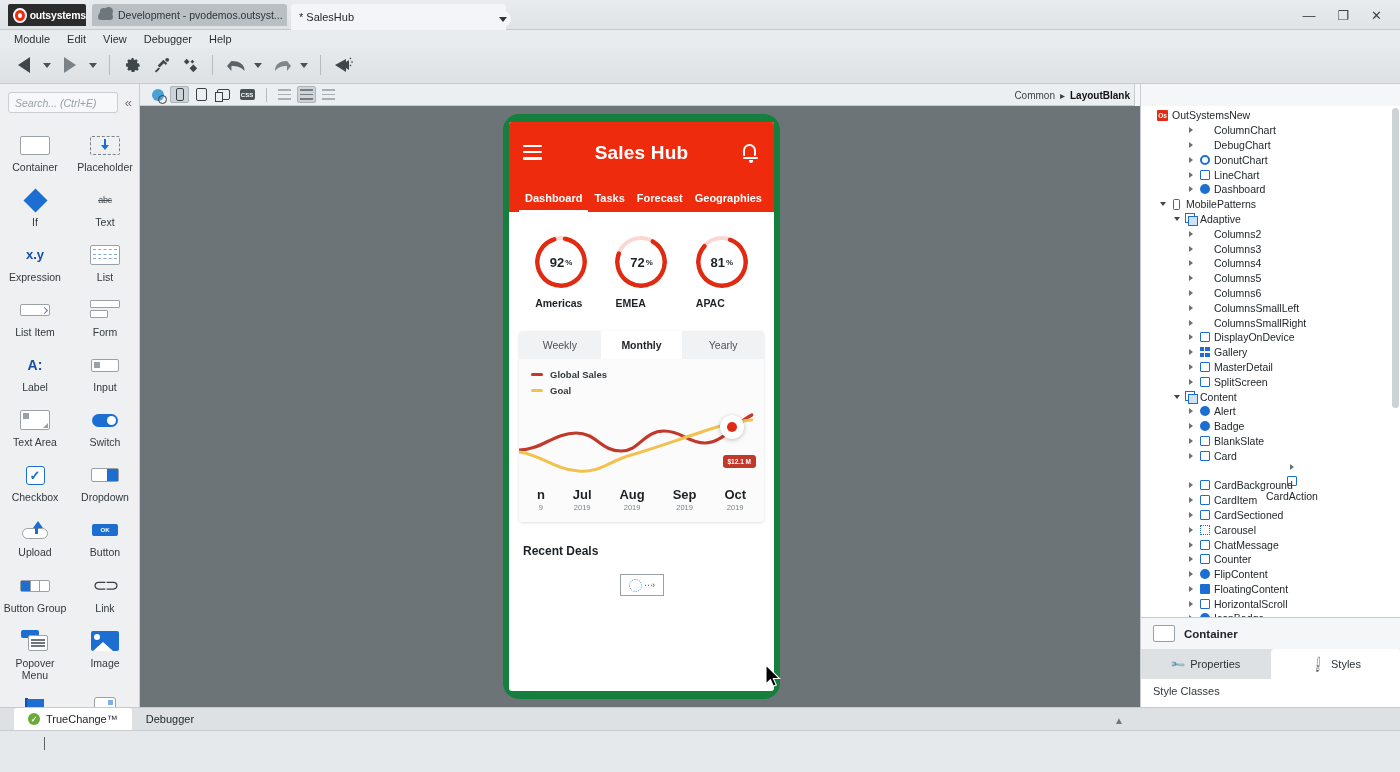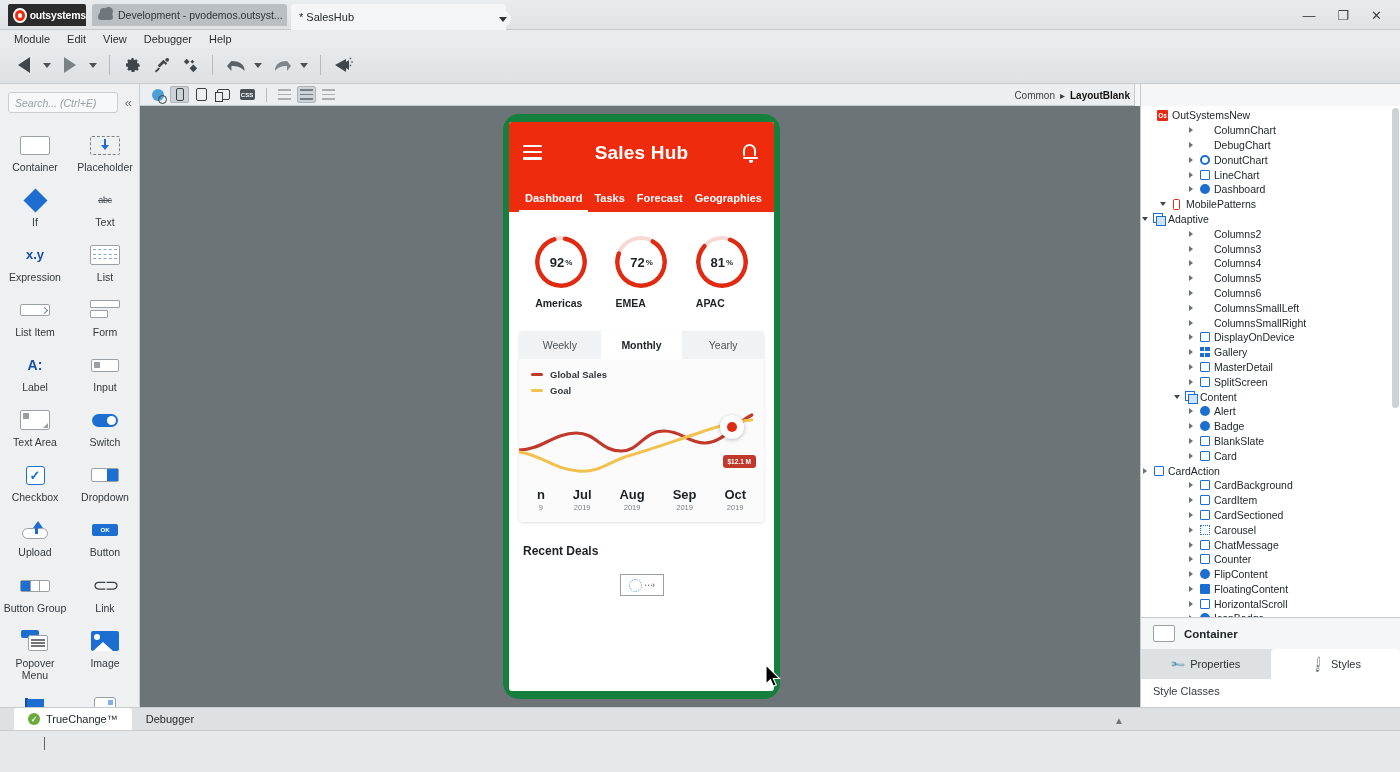--- a/index.html
+++ b/index.html
@@ -1003,145 +1003,145 @@
           </span>
           <span>Dashboard</span>
         </div>
         <div class="tnode" style="padding-left: 18px;">
           <span class="tarrow open"></span>
           <span class="tico">
             <span class="phone-red"></span>
           </span>
           <span>MobilePatterns</span>
         </div>
-        <div class="tnode" style="">
-          <span class="tarrow open"></span>
-          <span class="tico">
-            <span class="sheets"></span>
-          </span>
-          <span>Adaptive</span>
-        </div>
-        <div class="tnode" style="padding-left: 46px;">
-          <span class="tarrow closed"></span>
-          <span class="tico">
-            <span class="bars">
-              <i></i>
-              <i></i>
-            </span>
-          </span>
-          <span>Columns2</span>
-        </div>
-        <div class="tnode" style="padding-left: 46px; text-align: center;">
-          <span class="tarrow closed"></span>
-          <span class="tico">
-            <span class="bars">
-              <i></i>
-              <i></i>
-              <i></i>
-            </span>
-          </span>
-          <span>Columns3</span>
-        </div>
-        <div class="tnode" style="padding-left: 46px;">
-          <span class="tarrow closed"></span>
-          <span class="tico">
-            <span class="bars">
-              <i></i>
-              <i></i>
-              <i></i>
-              <i></i>
-            </span>
-          </span>
-          <span>Columns4</span>
-        </div>
-        <div class="tnode" style="padding-left: 46px;">
-          <span class="tarrow closed"></span>
-          <span class="tico">
-            <span class="bars">
-              <i></i>
-              <i></i>
-              <i></i>
-              <i></i>
-              <i></i>
-            </span>
-          </span>
-          <span>Columns5</span>
-        </div>
-        <div class="tnode" style="padding-left: 46px;">
-          <span class="tarrow closed"></span>
-          <span class="tico">
-            <span class="bars">
-              <i></i>
-              <i></i>
-              <i></i>
-              <i></i>
-              <i></i>
-              <i></i>
-            </span>
-          </span>
-          <span>Columns6</span>
-        </div>
-        <div class="tnode" style="padding-left: 46px;">
-          <span class="tarrow closed"></span>
-          <span class="tico">
-            <span class="bars">
-              <i></i>
-              <i></i>
-            </span>
-          </span>
-          <span>ColumnsSmallLeft</span>
-        </div>
-        <div class="tnode" style="padding-left: 46px;">
-          <span class="tarrow closed"></span>
-          <span class="tico">
-            <span class="bars">
-              <i></i>
-              <i></i>
-            </span>
-          </span>
-          <span>ColumnsSmallRight</span>
-        </div>
-        <div class="tnode" style="padding-left: 46px;">
-          <span class="tarrow closed"></span>
-          <span class="tico">
-            <span class="blue-sq"></span>
-          </span>
-          <span>DisplayOnDevice</span>
-        </div>
-        <div class="tnode" style="padding-left: 46px;">
-          <span class="tarrow closed"></span>
-          <span class="tico">
-            <span class="grid4">
-              <i></i>
-              <i></i>
-              <i></i>
-              <i></i>
-            </span>
-          </span>
-          <span>Gallery</span>
-        </div>
-        <div class="tnode" style="padding-left: 46px;">
-          <span class="tarrow closed"></span>
-          <span class="tico">
-            <span class="blue-sq"></span>
-          </span>
-          <span>MasterDetail</span>
-        </div>
-        <div class="tnode" style="padding-left: 46px;">
-          <span class="tarrow closed"></span>
-          <span class="tico">
-            <span class="blue-sq"></span>
-          </span>
-          <span>SplitScreen</span>
-        </div>
         <div class="tnode" style="padding-left: 32px;">
           <span class="tarrow open"></span>
           <span class="tico">
             <span class="sheets"></span>
           </span>
+          <span>Adaptive</span>
+        </div>
+        <div class="tnode" style="padding-left: 46px;">
+          <span class="tarrow closed"></span>
+          <span class="tico">
+            <span class="bars">
+              <i></i>
+              <i></i>
+            </span>
+          </span>
+          <span>Columns2</span>
+        </div>
+        <div class="tnode" style="padding-left: 46px; text-align: center;">
+          <span class="tarrow closed"></span>
+          <span class="tico">
+            <span class="bars">
+              <i></i>
+              <i></i>
+              <i></i>
+            </span>
+          </span>
+          <span>Columns3</span>
+        </div>
+        <div class="tnode" style="padding-left: 46px;">
+          <span class="tarrow closed"></span>
+          <span class="tico">
+            <span class="bars">
+              <i></i>
+              <i></i>
+              <i></i>
+              <i></i>
+            </span>
+          </span>
+          <span>Columns4</span>
+        </div>
+        <div class="tnode" style="padding-left: 46px;">
+          <span class="tarrow closed"></span>
+          <span class="tico">
+            <span class="bars">
+              <i></i>
+              <i></i>
+              <i></i>
+              <i></i>
+              <i></i>
+            </span>
+          </span>
+          <span>Columns5</span>
+        </div>
+        <div class="tnode" style="padding-left: 46px;">
+          <span class="tarrow closed"></span>
+          <span class="tico">
+            <span class="bars">
+              <i></i>
+              <i></i>
+              <i></i>
+              <i></i>
+              <i></i>
+              <i></i>
+            </span>
+          </span>
+          <span>Columns6</span>
+        </div>
+        <div class="tnode" style="padding-left: 46px;">
+          <span class="tarrow closed"></span>
+          <span class="tico">
+            <span class="bars">
+              <i></i>
+              <i></i>
+            </span>
+          </span>
+          <span>ColumnsSmallLeft</span>
+        </div>
+        <div class="tnode" style="padding-left: 46px;">
+          <span class="tarrow closed"></span>
+          <span class="tico">
+            <span class="bars">
+              <i></i>
+              <i></i>
+            </span>
+          </span>
+          <span>ColumnsSmallRight</span>
+        </div>
+        <div class="tnode" style="padding-left: 46px;">
+          <span class="tarrow closed"></span>
+          <span class="tico">
+            <span class="blue-sq"></span>
+          </span>
+          <span>DisplayOnDevice</span>
+        </div>
+        <div class="tnode" style="padding-left: 46px;">
+          <span class="tarrow closed"></span>
+          <span class="tico">
+            <span class="grid4">
+              <i></i>
+              <i></i>
+              <i></i>
+              <i></i>
+            </span>
+          </span>
+          <span>Gallery</span>
+        </div>
+        <div class="tnode" style="padding-left: 46px;">
+          <span class="tarrow closed"></span>
+          <span class="tico">
+            <span class="blue-sq"></span>
+          </span>
+          <span>MasterDetail</span>
+        </div>
+        <div class="tnode" style="padding-left: 46px;">
+          <span class="tarrow closed"></span>
+          <span class="tico">
+            <span class="blue-sq"></span>
+          </span>
+          <span>SplitScreen</span>
+        </div>
+        <div class="tnode" style="padding-left: 32px;">
+          <span class="tarrow open"></span>
+          <span class="tico">
+            <span class="sheets"></span>
+          </span>
           <span>Content</span>
         </div>
         <div class="tnode" style="padding-left: 46px;">
           <span class="tarrow closed"></span>
           <span class="tico">
             <span class="blue-circ-f"></span>
           </span>
           <span>Alert</span>
         </div>
         <div class="tnode" style="padding-left: 46px;">
@@ -1158,21 +1158,21 @@
           </span>
           <span>BlankSlate</span>
         </div>
         <div class="tnode" style="padding-left: 46px;">
           <span class="tarrow closed"></span>
           <span class="tico">
             <span class="blue-sq"></span>
           </span>
           <span>Card</span>
         </div>
-        <div class="tnode" style="">
+        <div class="tnode" style="padding-left: 46px; flex-direction: column;">
           <span class="tarrow closed"></span>
           <span class="tico">
             <span class="blue-sq"></span>
           </span>
           <span>CardAction</span>
         </div>
         <div class="tnode" style="padding-left: 46px;">
           <span class="tarrow closed"></span>
           <span class="tico">
             <span class="blue-sq"></span>

